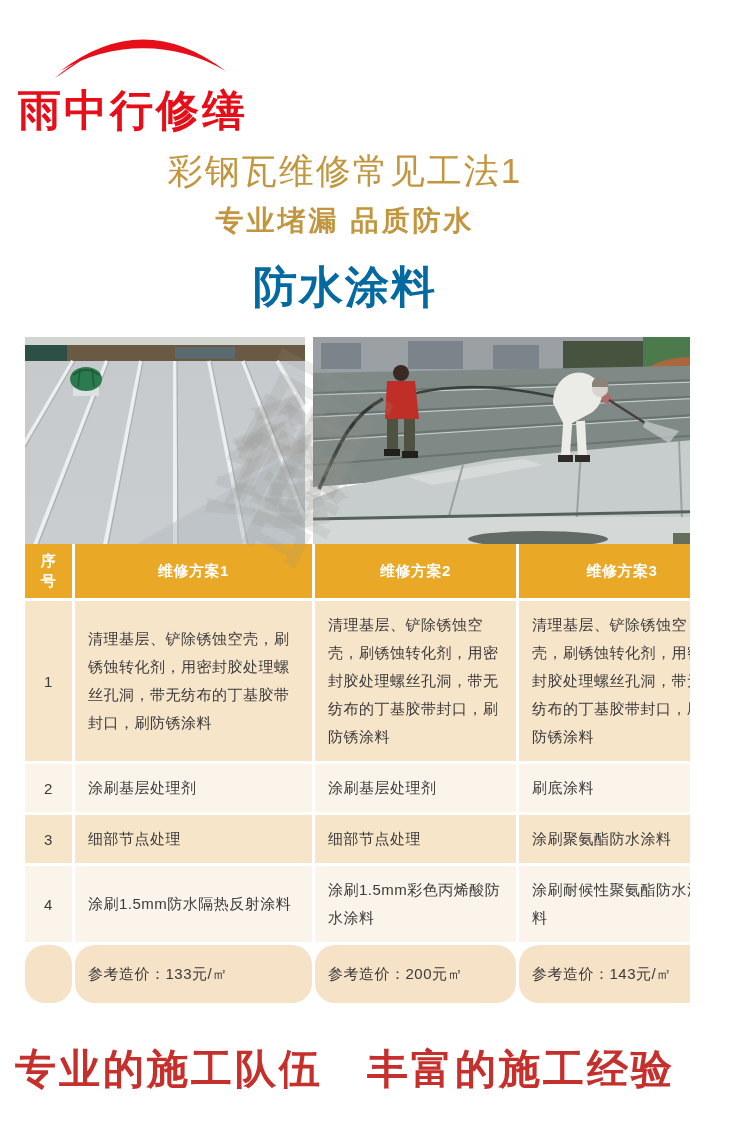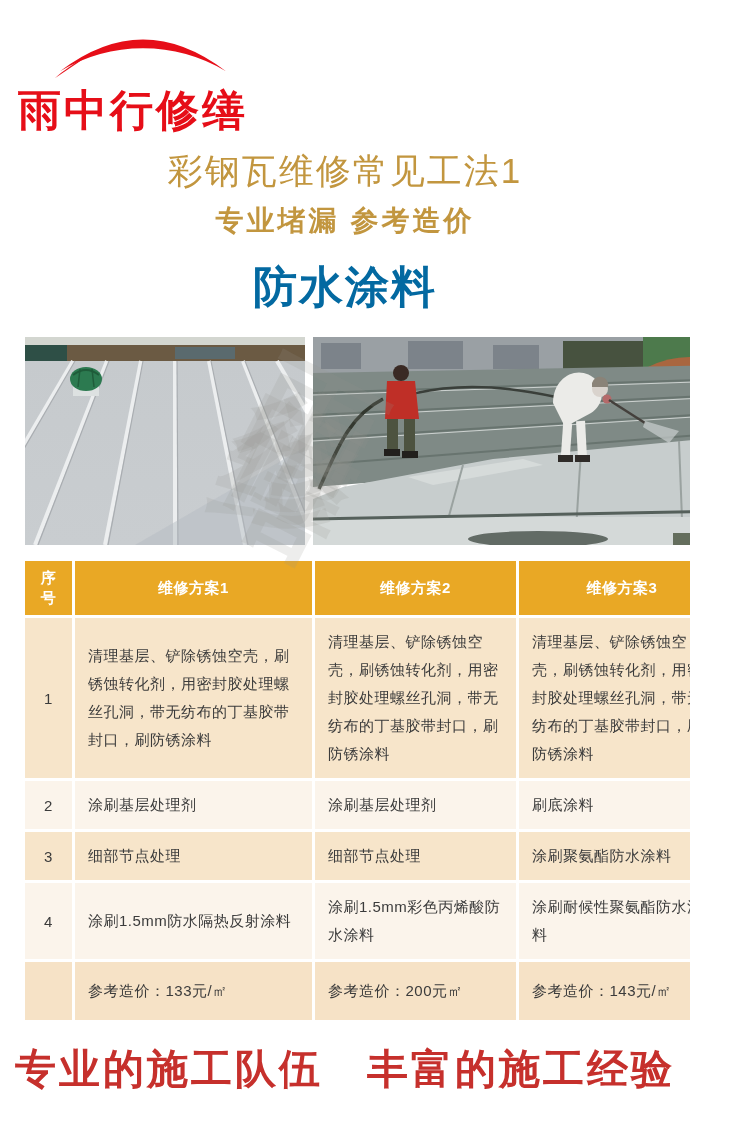--- a/index.html
+++ b/index.html
@@ -38,39 +38,39 @@
   .watermark {
     position:absolute; left:300px; top:290px; z-index:5;
     writing-mode:vertical-rl; text-orientation:upright;
     font-size:128px; font-weight:bold; letter-spacing:14px;
     color:rgba(150,146,140,0.17);
     transform:rotate(27deg); transform-origin:top center;
     pointer-events:none; white-space:nowrap;
   }
   
   .repair-table {
-    position:absolute; left:25px; top:561px; width:700px;
+    position:absolute; left:25px; top:544px; width:700px;
     display:grid; grid-template-columns:47px 237px 201px 206px;
     column-gap:3px; row-gap:3px; background:#ffffff;
   }
   .cell {
     color:#3b3b3b; font-size:15px; display:flex; align-items:center;
     letter-spacing:0.5px;
   }
   .cell.head {
     background:#E9A825; color:#ffffff; font-weight:bold;
     justify-content:center; text-align:center; min-height:54px;
     line-height:1.35;
   }
   .vwrap { display:inline-block; width:1.15em; word-break:break-all; text-align:center; }
   .cell.num { justify-content:center; }
   .cell.txt { padding:10px 13px; line-height:28px; }
   .row-a { background:#F7E5CA; }
   .row-b { background:#FBF4EB; }
-  .row-p { background:#F6E2C6; }
+  .row-p { background:#F6E2C6;border-radius:20px; }
   .h-r1 { min-height:140px; }
   .h-r2 { min-height:45px; }
   .h-r3 { min-height:45px; }
   .h-r4 { min-height:70px; }
   .h-r5 { min-height:58px; }
   
   .footer-slogan {
     position:absolute; top:1042px; left:0; width:100%; text-align:center;
     color:#C6302C; font-size:41px; font-weight:bold; letter-spacing:3px;
     white-space:pre-wrap;
@@ -84,21 +84,21 @@
 
   <div class="logo">
     <svg class="logo-arc" viewBox="0 0 200 68" aria-hidden="true">
       <path d="M6 58 Q100 -14 194 58 Q150 32 100 32 Q50 32 6 58 Z" fill="#E60E18"></path>
       <path d="M0 66 L46 35 Q24 47 7 60 Z" fill="#E60E18"></path>
     </svg>
     <span class="logo-text">雨中行修缮</span>
   </div>
 
   <div class="title">彩钢瓦维修常见工法1</div>
-  <div class="subtitle">专业堵漏 参考造价</div>
+  <div class="subtitle">专业堵漏 品质防水</div>
   <div class="section-title">防水涂料</div>
 
   <div class="photo photo-left">
     <svg viewBox="0 0 280 208" preserveAspectRatio="none">
       <defs>
         <linearGradient id="roofL" x1="0" y1="0" x2="0" y2="1">
           <stop offset="0" stop-color="#c6cacd"></stop>
             <stop offset="1" stop-color="#c9cdd0"></stop>
         </linearGradient>
       </defs>

